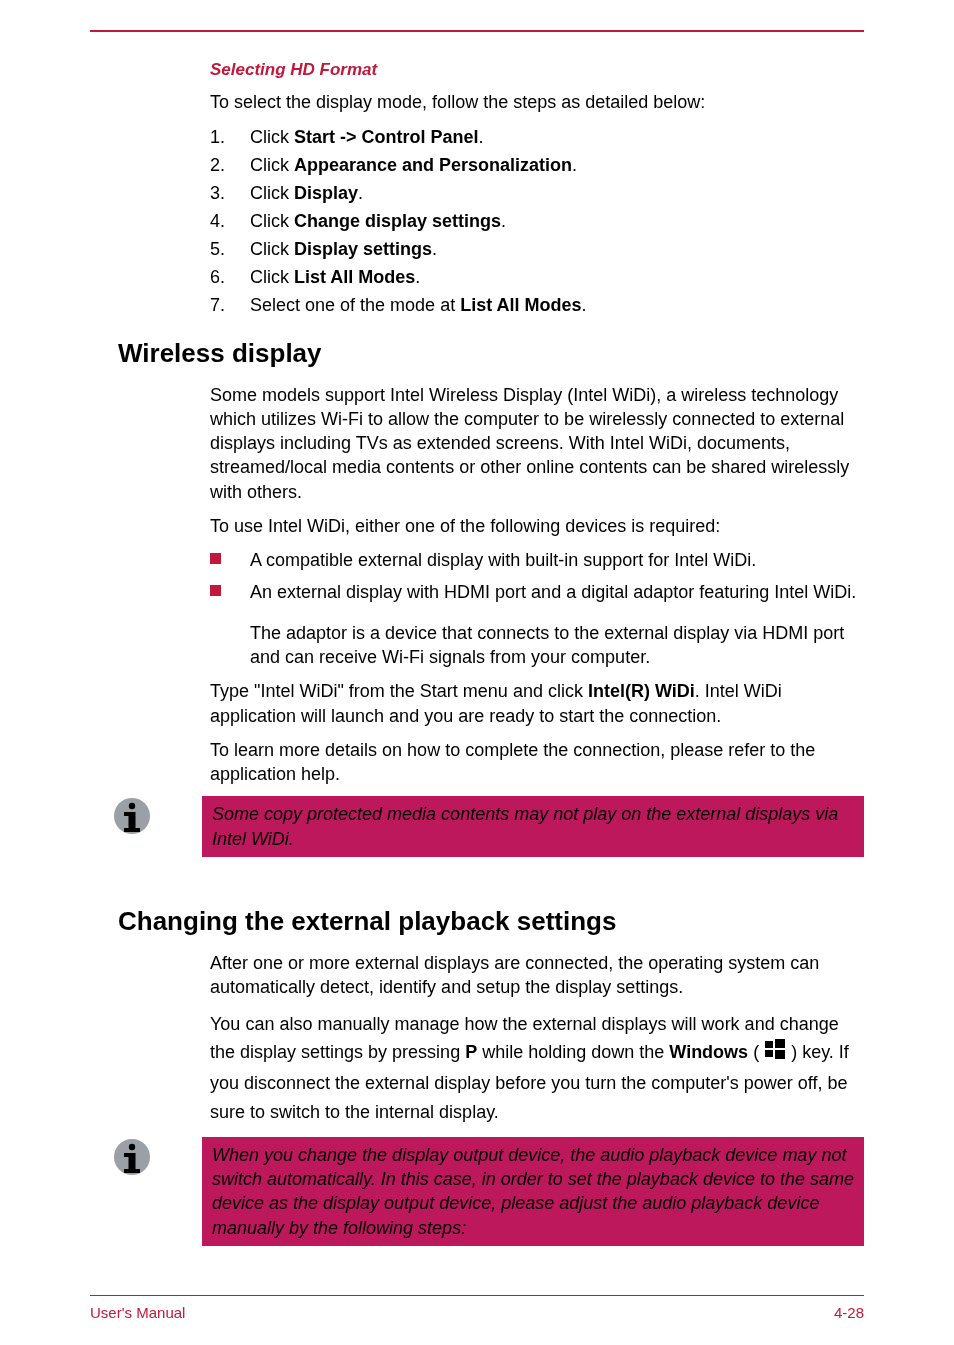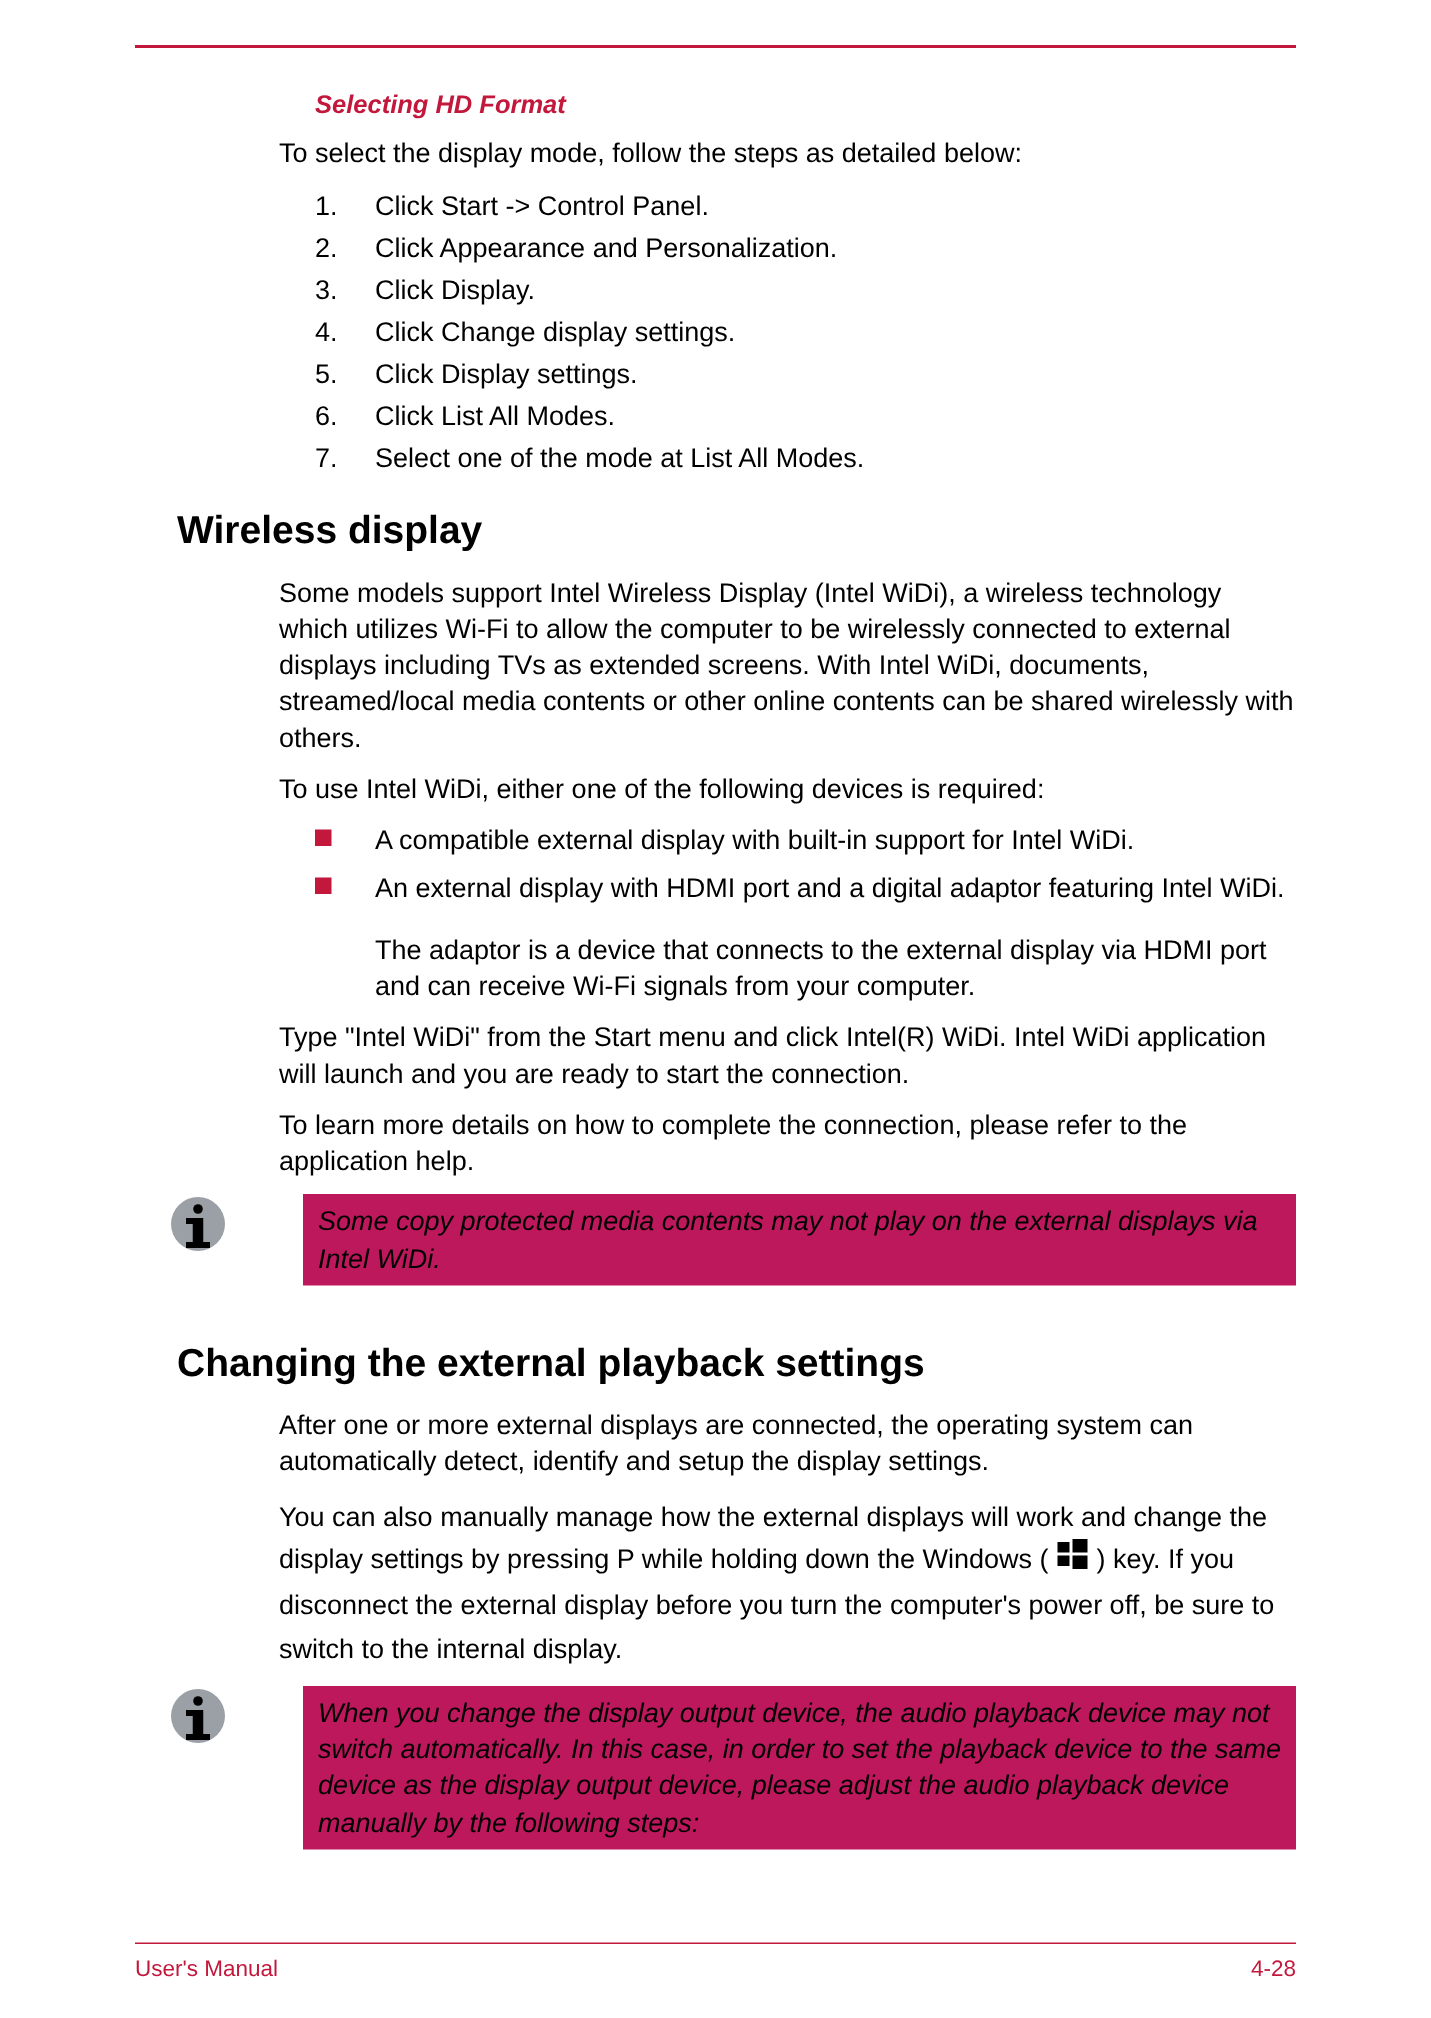--- a/index.html
+++ b/index.html
@@ -25,21 +25,21 @@
     color: #c2183c;
     font-style: italic;
     font-weight: bold;
     font-size: 17px;
     margin-left: 120px;
     margin-bottom: 10px;
   }
   .body-text {
     font-size: 18px;
     line-height: 1.35;
-    margin-left: 96px;
+    margin-left: 120px;
     margin-bottom: 10px;
   }
   ol.steps {
     margin: 0 0 14px 120px;
     padding-left: 0;
     font-size: 18px;
     line-height: 1.55;
   }
   ol.steps li {
     list-style: none;
@@ -116,21 +116,21 @@
     display: flex;
     justify-content: space-between;
     font-size: 15px;
     color: #c2183c;
     gap: 45px;
   }
   .winkey {
     display: inline-block;
     vertical-align: middle;
   }
-  .bold { font-weight: normal; }
+  .bold { font-weight: bold; }
 </style>
 </head>
 <body>
 
 <div class="page">
   <div class="top-rule"></div>
 
   <div class="section-sub">Selecting HD Format</div>
 
   <div class="body-text">To select the display mode, follow the steps as detailed below:</div>
@@ -169,21 +169,21 @@
         <circle cx="20" cy="20" r="18" fill="#9aa0a6"></circle>
         <circle cx="20" cy="10" r="3.2" fill="#000"></circle>
         <rect x="16.5" y="16" width="7" height="16" fill="#000"></rect>
         <rect x="12" y="32" width="16" height="4" fill="#000"></rect>
         <rect x="12" y="16" width="8" height="4" fill="#000"></rect>
       </svg>
     </div>
     <div class="note-box">Some copy protected media contents may not play on the external displays via Intel WiDi.</div>
   </div>
 
-  <div class="h2-red" style="margin-top:36px">Changing the external playback settings</div>
+  <div class="h2-red" style="margin-top:49px">Changing the external playback settings</div>
 
   <div class="body-text">After one or more external displays are connected, the operating system can automatically detect, identify and setup the display settings.</div>
 
   <div class="body-text" style="line-height:1.6">
     <span>You can also manually manage how the external displays will work and change the display settings by pressing </span><span class="bold">P</span><span> while holding down the </span><span class="bold">Windows</span><span> ( </span><span class="winkey">
       <svg width="22" height="22" viewBox="0 0 22 22">
         <rect x="1" y="3" width="8" height="7" fill="#000"></rect>
         <rect x="11" y="1" width="10" height="9" fill="#000"></rect>
         <rect x="1" y="12" width="8" height="7" fill="#000"></rect>
         <rect x="11" y="12" width="10" height="9" fill="#000"></rect>

